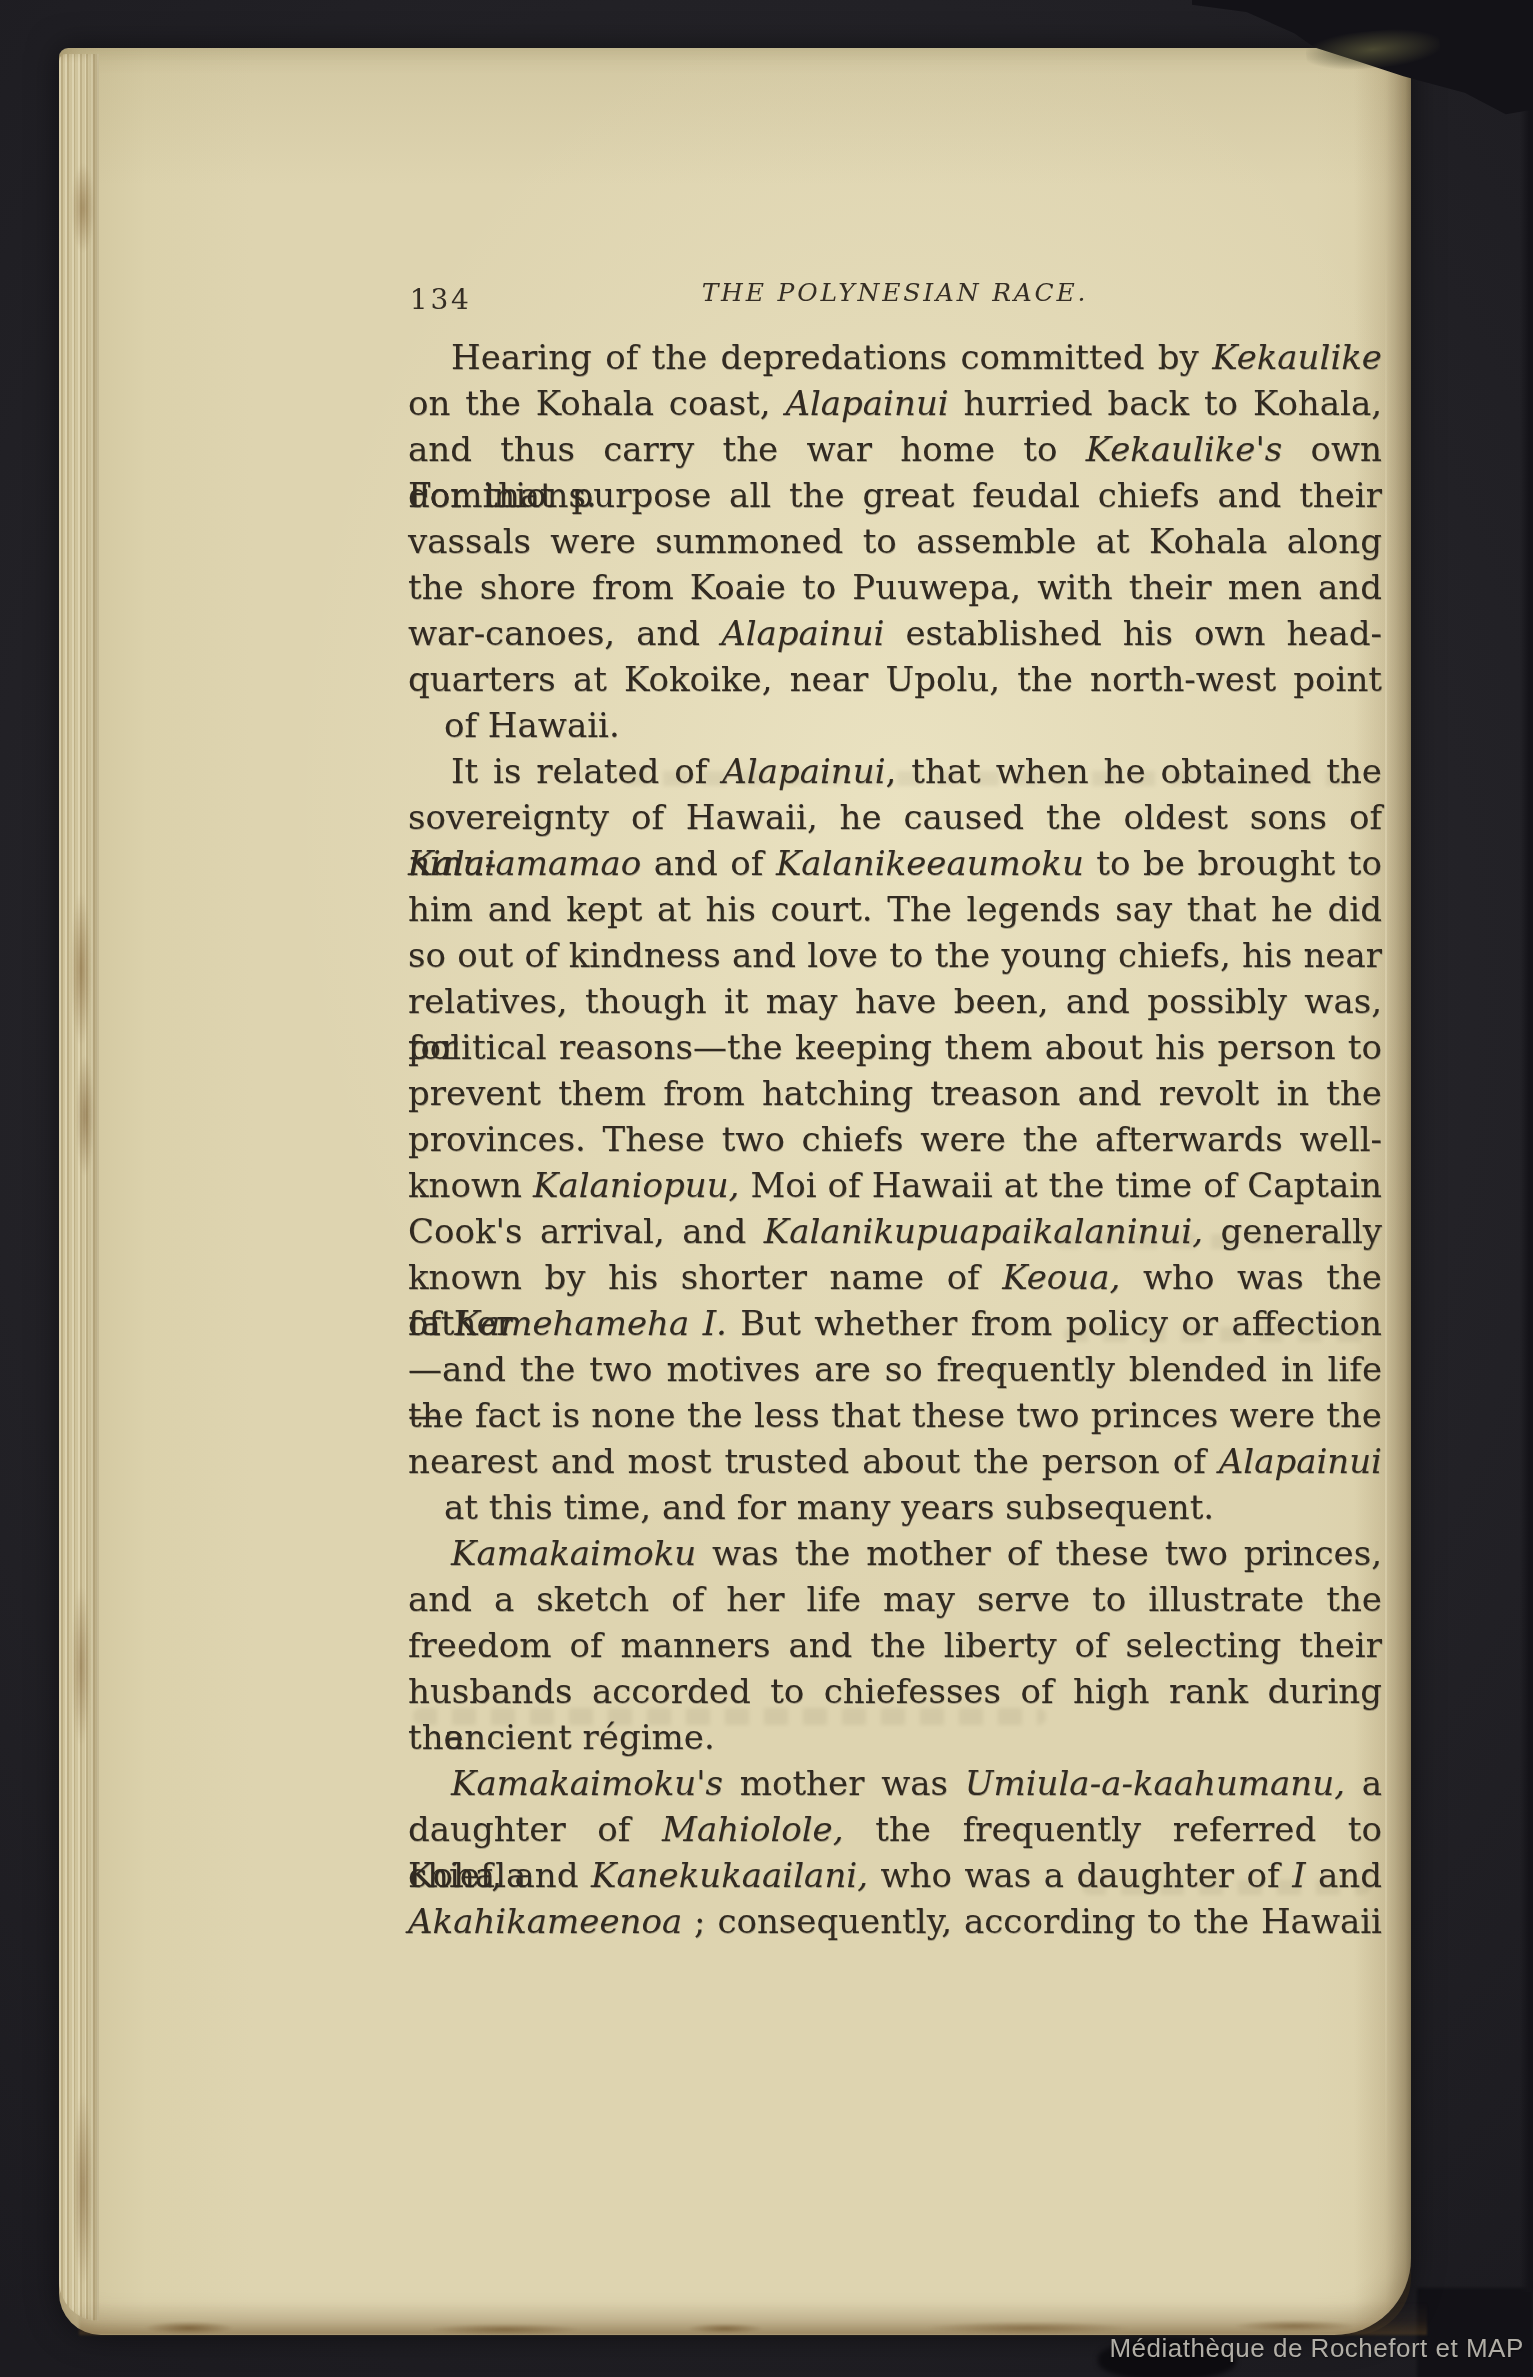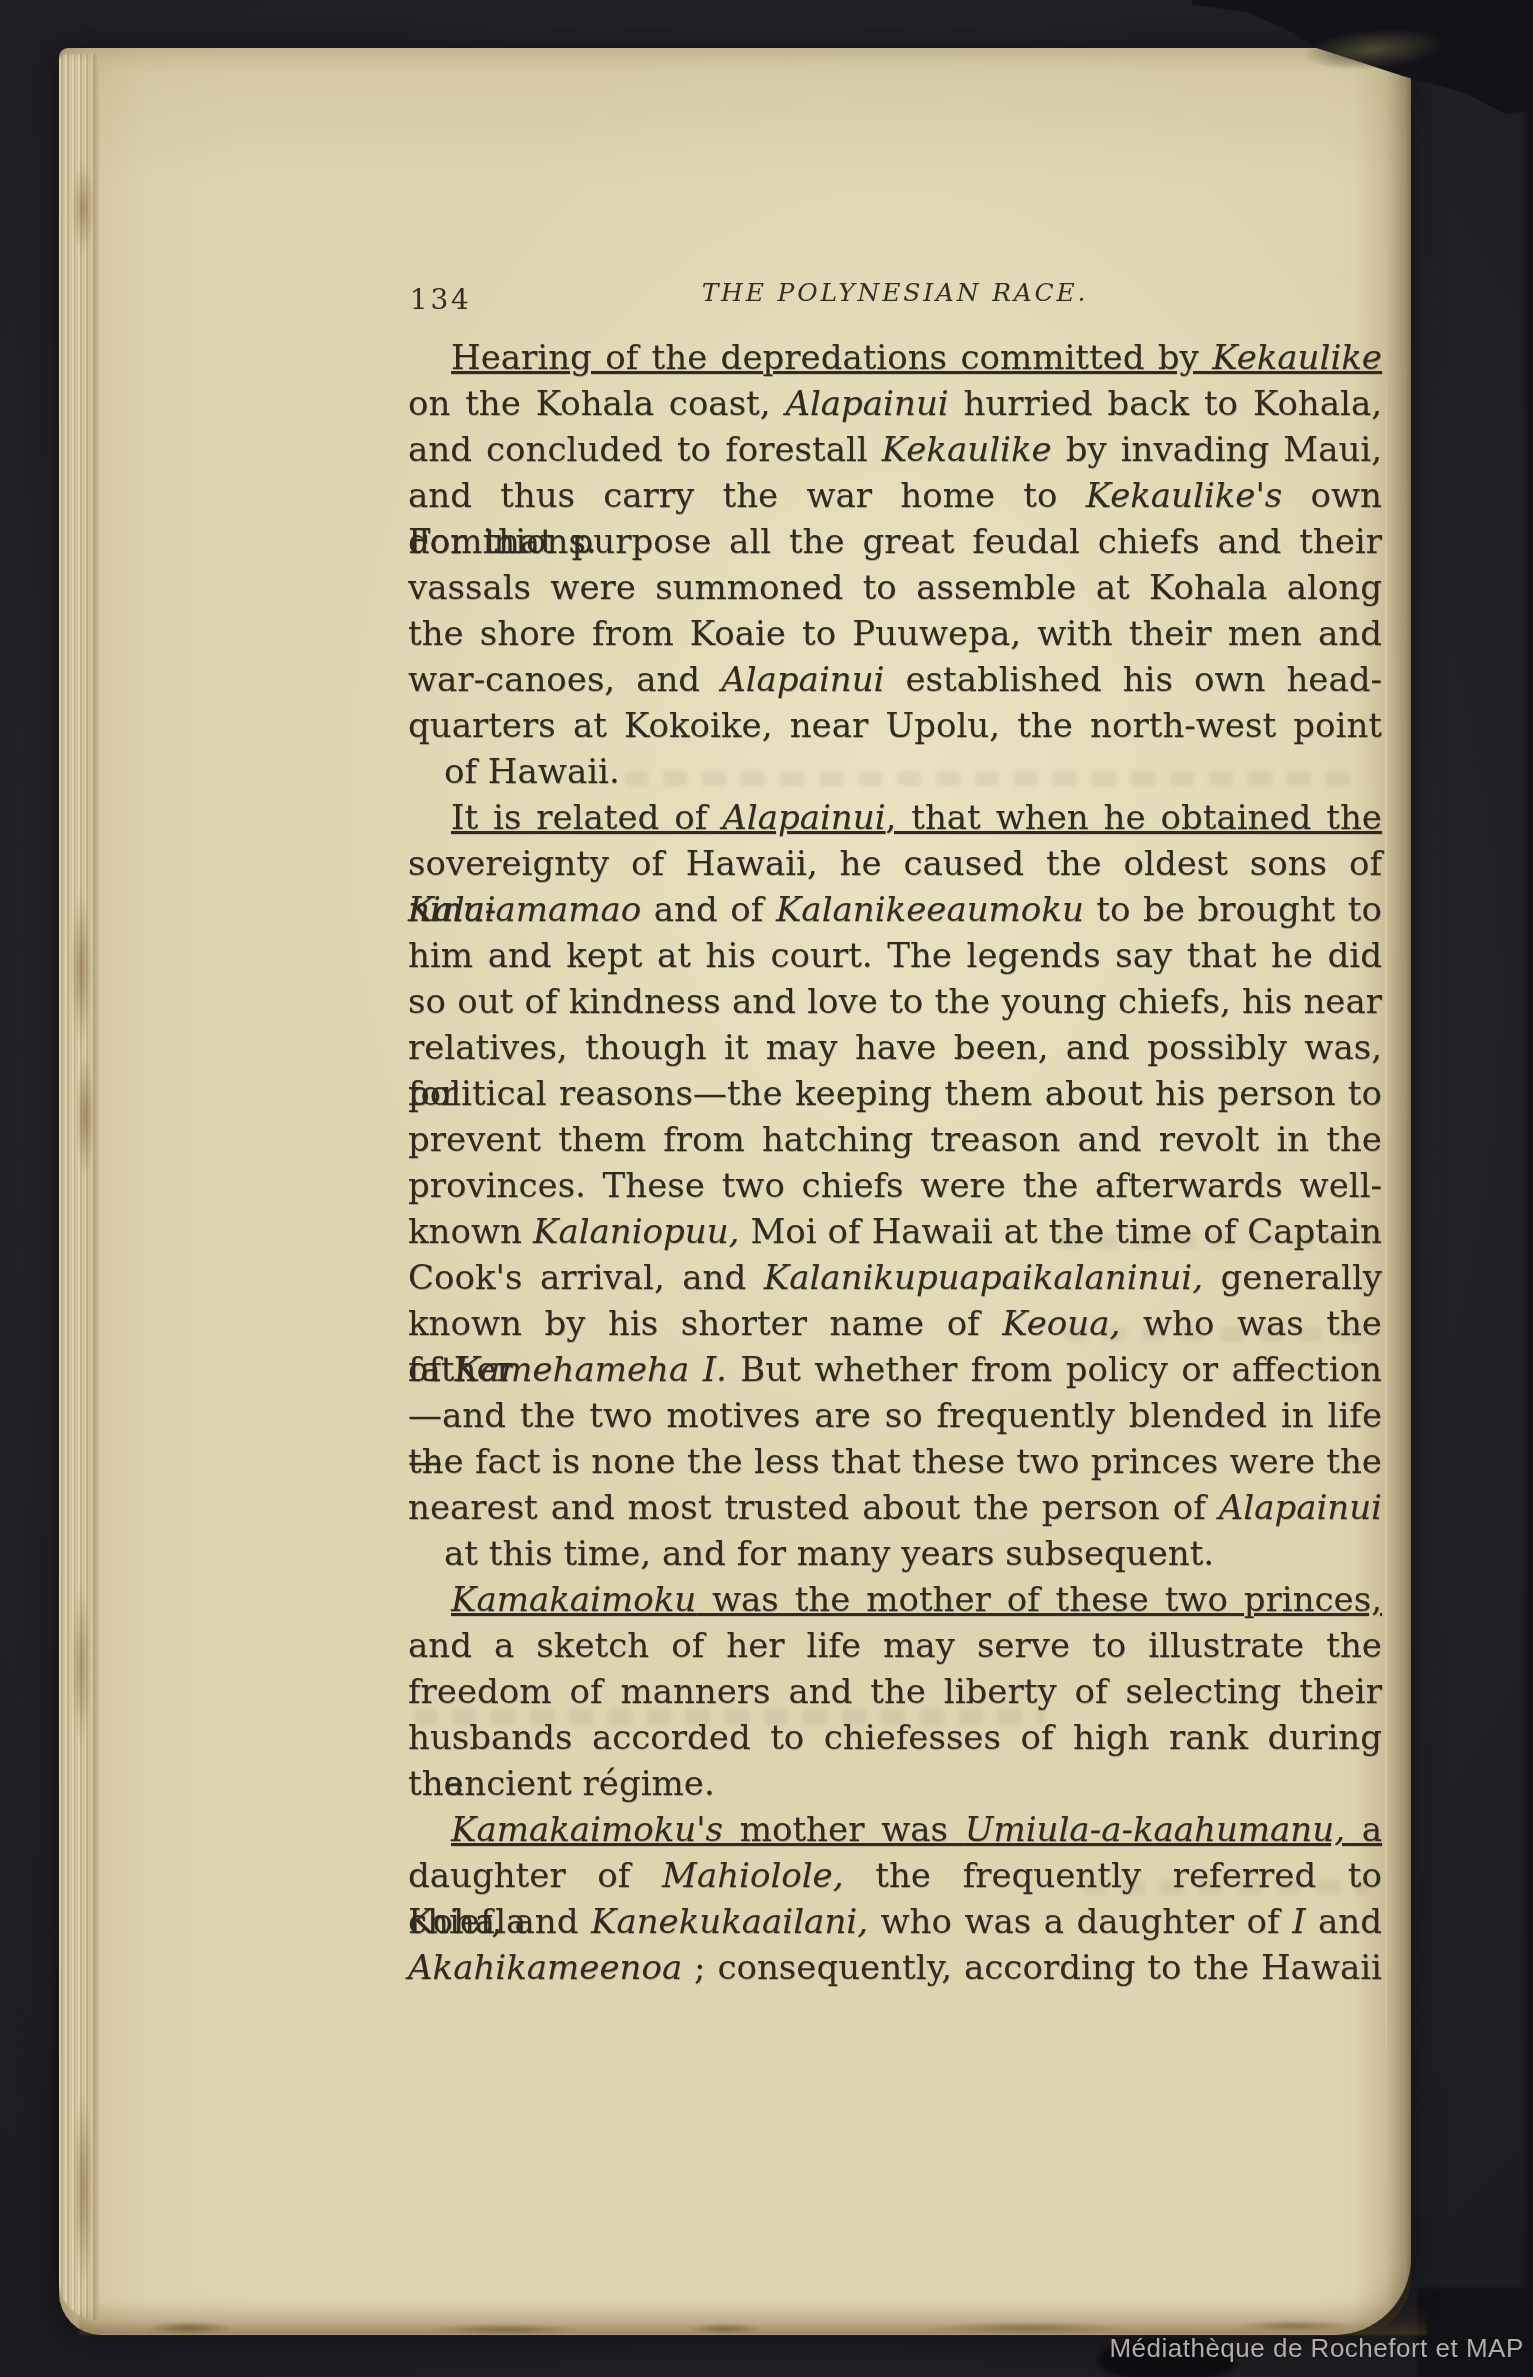--- a/index.html
+++ b/index.html
@@ -70,21 +70,21 @@
   
   .header-row{position:absolute;left:349px;top:227px;width:974px;height:48px;text-align:center;color:#352e25;}
   .page-number{position:absolute;left:1.8px;top:8.3px;font-size:28px;letter-spacing:2.8px;}
   .running-header{display:inline-block;font-style:italic;font-size:25px;letter-spacing:2.8px;padding-top:2.8px;}
   .text-block{
     position:absolute;left:349px;top:286px;width:974px;color:#312a21;font-size:34px;
     text-shadow:0.4px 0.5px 0 rgba(49,42,33,0.32);
   }
   .paragraph{margin:0;}
   .text-line{line-height:46px;height:46px;text-align:justify;text-align-last:justify;}
-  .text-line.indent{text-indent:43px;text-decoration:underline;}
+  .text-line.indent{text-indent:43px;}
   .text-line.last{text-align-last:left;margin-left:36px;}
   .it{font-style:italic;}
   
   .corner-shadow{position:absolute;left:1417px;top:2288px;width:116px;height:90px;background:#121116;filter:blur(1.8px);}
   .binding-clamp{
     position:absolute;left:1192px;top:0;width:341px;height:119px;background:#131217;
     clip-path:polygon(0 0,100% 0,100% 92%,92% 96%,80% 78%,62% 64%,47% 50%,36% 40%,30% 28%,16% 10%,0 4%);
   }
   .clamp-debris{
     position:absolute;left:1306px;top:31px;width:134px;height:37px;transform:rotate(-5deg);
@@ -119,21 +119,20 @@
 
   <div class="header-row">
     <span class="page-number">134</span>
     <span class="running-header">THE POLYNESIAN RACE.</span>
   </div>
 
   <div class="text-block">
       <div class="paragraph">
         <div class="text-line indent"><span>Hearing of the depredations committed by </span><span class="it">Kekaulike</span></div>
         <div class="text-line"><span>on the Kohala coast, </span><span class="it">Alapainui</span><span> hurried back to Kohala,</span></div>
-        <div class="text-line"><span>and concluded to forestall </span><span class="it">Kekaulike</span><span> by invading Maui,</span></div>
         <div class="text-line"><span>and thus carry the war home to </span><span class="it">Kekaulike's</span><span> own dominions.</span></div>
         <div class="text-line"><span>For that purpose all the great feudal chiefs and their</span></div>
         <div class="text-line"><span>vassals were summoned to assemble at Kohala along</span></div>
         <div class="text-line"><span>the shore from Koaie to Puuwepa, with their men and</span></div>
         <div class="text-line"><span>war-canoes, and </span><span class="it">Alapainui</span><span> established his own head-</span></div>
         <div class="text-line"><span>quarters at Kokoike, near Upolu, the north-west point</span></div>
         <div class="text-line last"><span>of Hawaii.</span></div>
       </div>
       <div class="paragraph">
         <div class="text-line indent"><span>It is related of </span><span class="it">Alapainui</span><span>, that when he obtained the</span></div>

